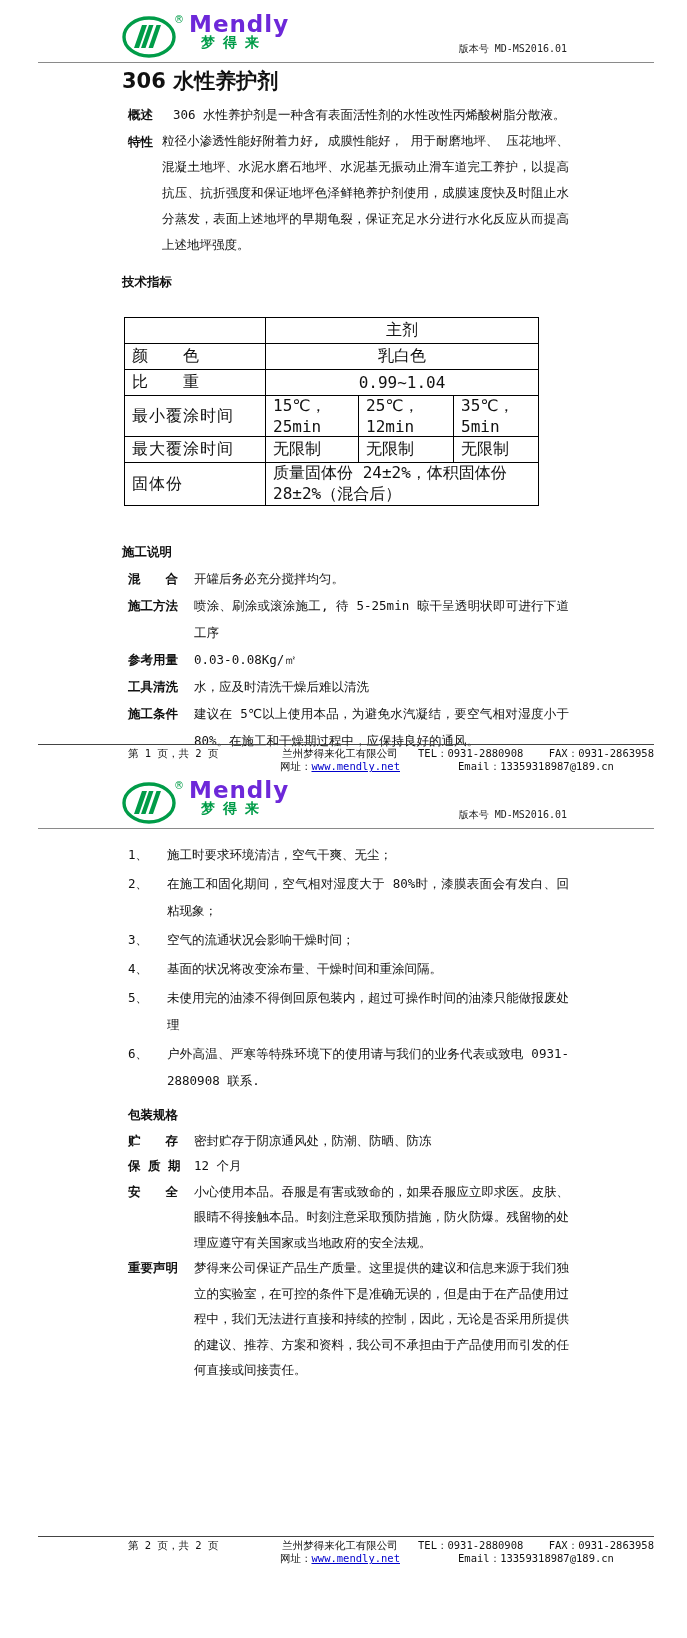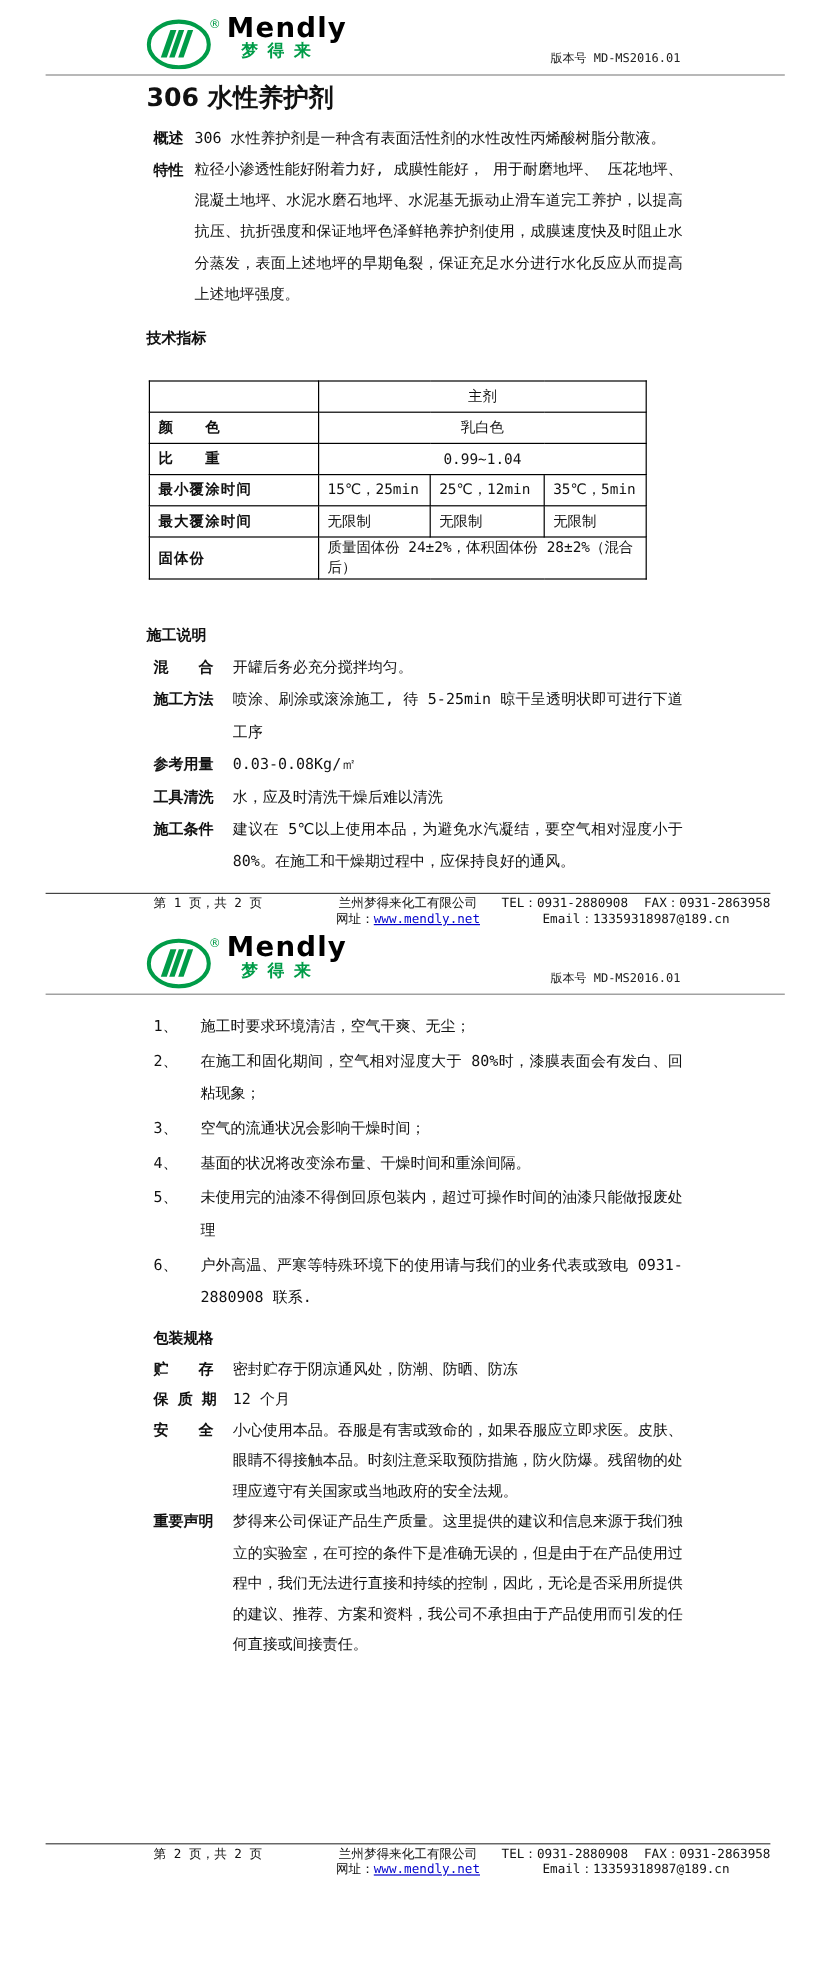--- a/index.html
+++ b/index.html
@@ -14,56 +14,56 @@
   .page2 { height: 865px; }
 
   
   .page-header {
     display: flex; justify-content: space-between; align-items: flex-end;
     padding: 12px 120px 4px 122px;
   }
   .page2 .page-header { padding-top: 5px; }
   .logo { display: flex; align-items: flex-start; gap: 5px; }
   .logo svg { display: block; }
-  .logo-en { font-family: "DejaVu Sans", "Liberation Sans", sans-serif; font-size: 23px; font-weight: bold; color: #000000; line-height: 24px; letter-spacing: 1px; }
+  .logo-en { font-family: "DejaVu Sans", "Liberation Sans", sans-serif; font-size: 23px; font-weight: bold; color: #6d28d9; line-height: 24px; letter-spacing: 1px; }
   .logo-cn { font-size: 14px; font-weight: bold; color: #009C48; letter-spacing: 8px; padding-left: 12px; margin-top: -2px; }
   .version { font-size: 10px; color: #222; white-space: nowrap; padding-bottom: 2px; }
   .rule { border: none; border-top: 1px solid #8a8a8a; margin: 0 33px 0 38px; }
 
   
   .doc-title { font-family: "DejaVu Sans", sans-serif; font-size: 21px; font-weight: bold; margin: 4px 120px 0 122px; line-height: 28px; }
   .kv { display: flex; margin: 0 118px 0 128px; font-size: 12.5px; line-height: 27px; }
   .kv .lbl { font-weight: bold; flex: none; }
   .lbl-w34 { width: 34px; }
   .lbl-w66 { width: 66px; }
   .para { flex: 1; text-align: justify; }
   .features { line-height: 26px; }
   .sec-heading { font-size: 12.5px; font-weight: bold; margin: 10px 120px 0 122px; line-height: 27px; }
   .h-construct { margin-top: 32px; }
   .h-notes { margin-top: 22px; }
-  .row-overview { margin-top: 6px; }
-
-  
-  table.spec { border-collapse: collapse; margin: 22px 0 0 124px; font-size: 12px; table-layout: fixed; }
+  .row-overview { margin-top: 6px; gap: 11px; }
+
+  
+  table.spec { border-collapse: collapse; margin: 22px 0 0 124px; font-size: 16px; table-layout: fixed; }
   table.spec td { border: 1px solid #000; height: 26px; padding: 0 7px; vertical-align: middle; }
-  td.c-label { width: 141px; font-weight: bold; letter-spacing: 1px; }
+  td.c-label { width: 141px; font-weight: normal; letter-spacing: 1px; }
   td.c1 { width: 93px; } td.c2 { width: 95px; } td.c3 { width: 85px; }
   td.center { text-align: center; }
 
   
   .notes-list { margin-top: 12px; }
   .note { display: flex; margin: 0 118px 2px 128px; font-size: 12.5px; line-height: 27px; }
   .note .num { width: 39px; flex: none; }
   .specs { margin-top: 8px; }
   .kv2 { display: flex; margin: 0 118px 0 128px; font-size: 12.5px; line-height: 25.5px; }
   .kv2 .lbl { font-weight: bold; flex: none; width: 66px; }
 
   
   .page-footer {
-    position: absolute; left: 38px; right: 45px; bottom: 0;
+    position: absolute; left: 38px; right: 33px; bottom: 0;
     border-top: 1px solid #444; padding-top: 2px;
     font-size: 10.5px; display: flex; align-items: flex-start; line-height: 13px;
   }
   .page2 .page-footer { bottom: 73px; }
   .f-page { margin-left: 90px; width: 112px; flex: none; }
   .f-company { width: 136px; flex: none; text-align: center; margin-left: 32px; }
   .f-contact { flex: 1; padding-left: 10px; }
   .f-telfax { display: flex; justify-content: space-between; }
   .f-email { text-align: center; }
   .link { color: #0000CC; text-decoration: underline; cursor: pointer; }

